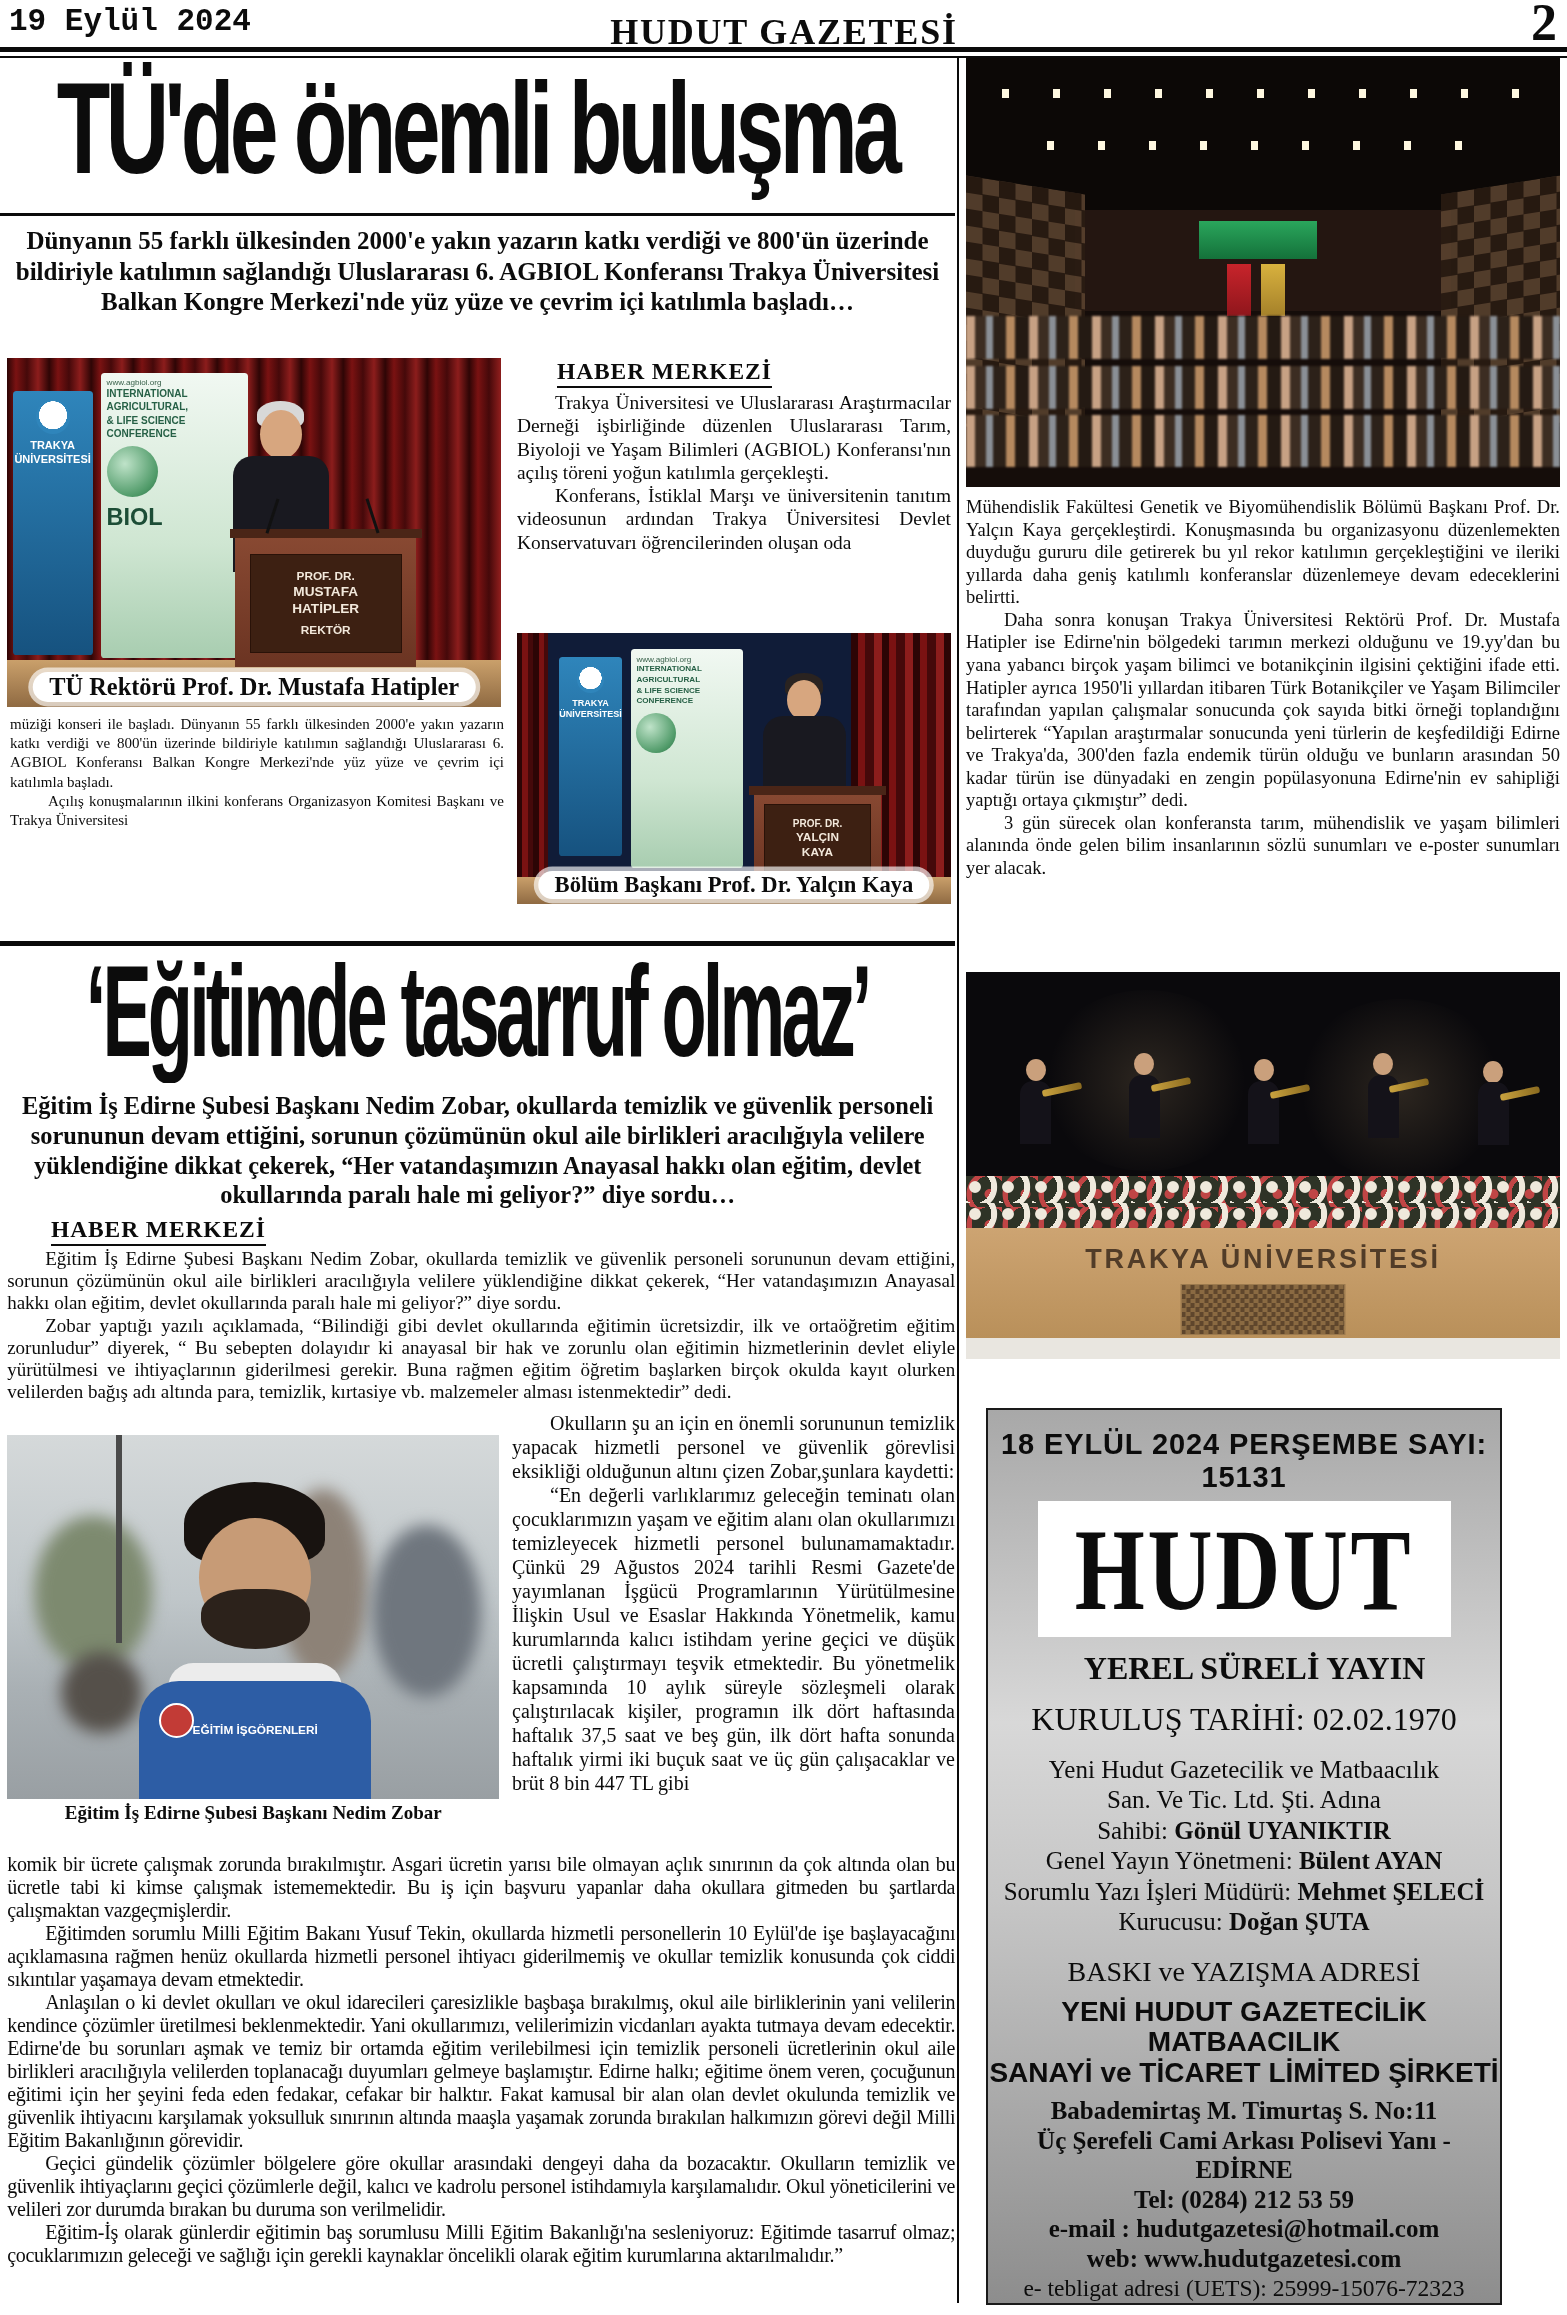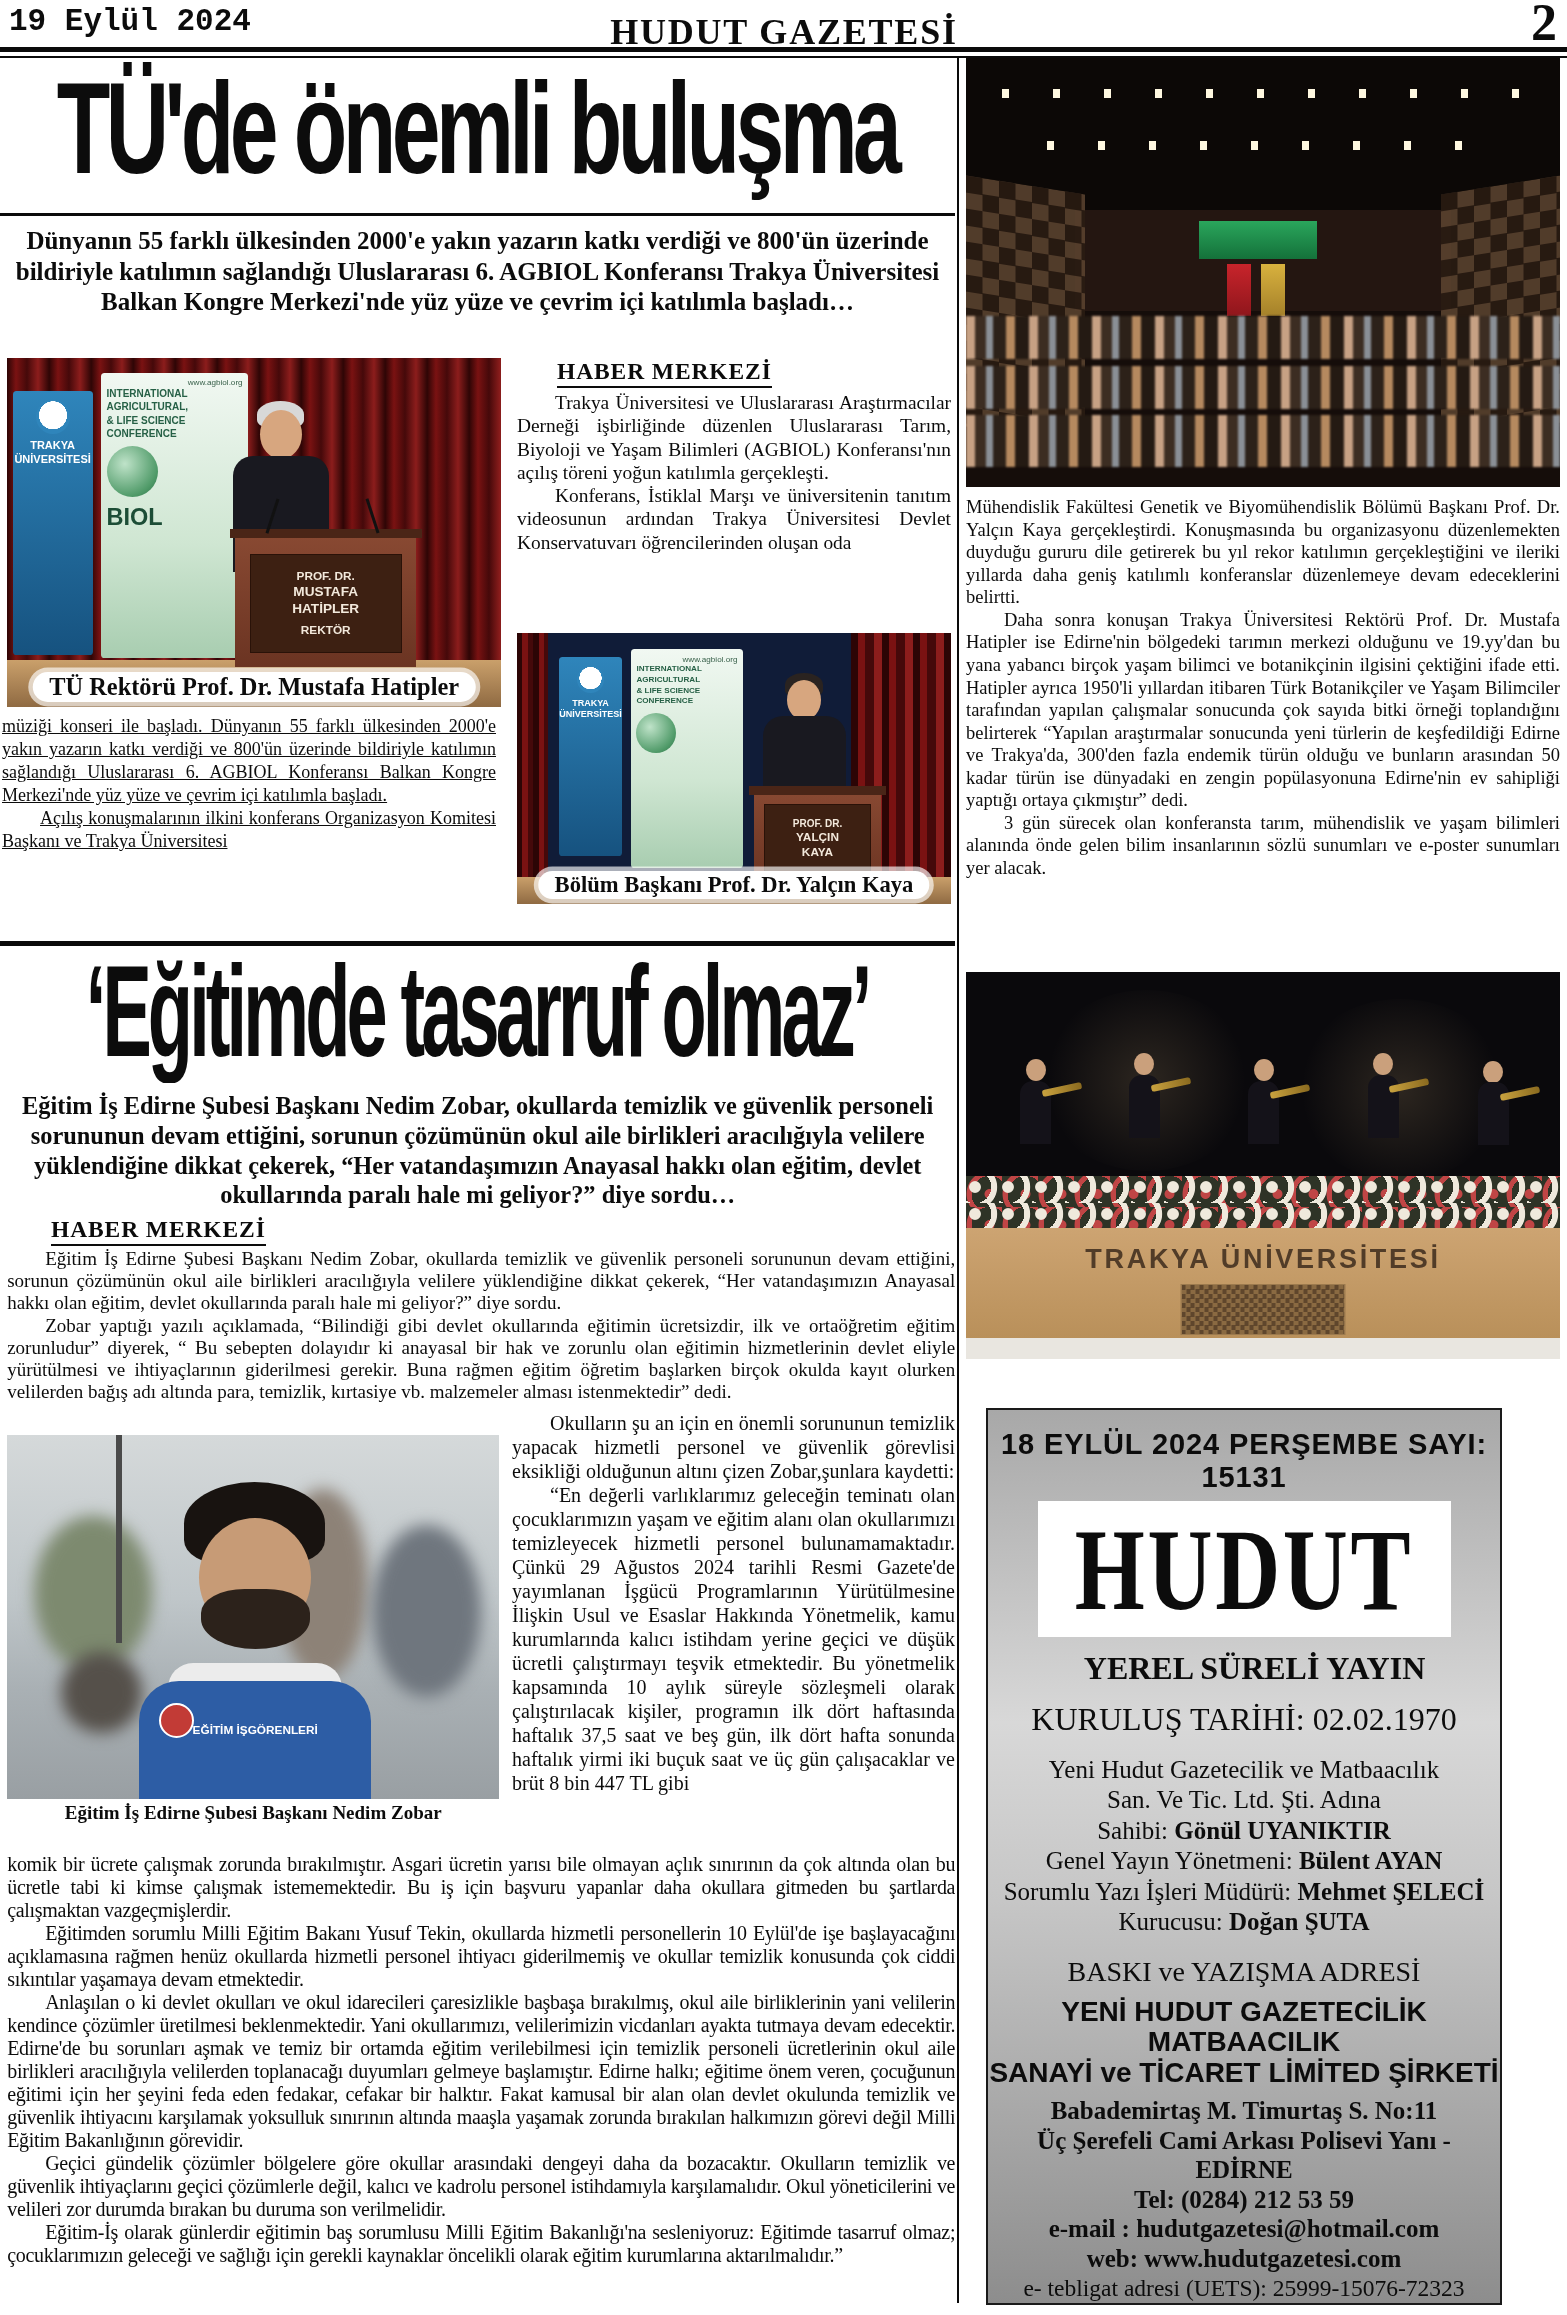--- a/index.html
+++ b/index.html
@@ -24,21 +24,21 @@
   .hspan{display:inline-block;font-family:"Liberation Sans",sans-serif;font-weight:bold;
          letter-spacing:-4.5px;white-space:nowrap;transform-origin:50% 100%;}
   .h1s{font-size:86px;transform:scale(1.02,1.5);}
   .h2s{font-size:86px;transform:scale(0.86,1.5);}
   .h1-rule{left:0;top:213px;width:955px;height:2.7px;background:#0a0a0a;}
 
   .subhead1{left:14.5px;top:226px;width:926px;text-align:center;font-weight:bold;font-size:25px;line-height:1.22;}
   .byline{font-weight:bold;font-size:23.5px;display:inline-block;border-bottom:2.7px solid #0c0c0c;padding-bottom:0.9px;letter-spacing:0.9px;}
 
   
-  .a1-left-text{left:2px;top:715px;width:494px;height:228px;font-size:18px;line-height:1.28;overflow:hidden;text-decoration:underline;}
+  .a1-left-text{left:10px;top:715px;width:494px;height:228px;font-size:15px;line-height:1.28;overflow:hidden;}
   .a1-mid-byline{left:517px;top:358px;width:434px;}
   .a1-mid-byline .byline{margin-left:40px;}
   .a1-mid-text{left:517px;top:391px;width:434px;height:237px;font-size:19.4px;line-height:1.2;overflow:hidden;}
   .a1-right-text{left:966px;top:496px;width:594px;height:452px;font-size:18.5px;line-height:1.22;overflow:hidden;}
   .divider-left{left:0;top:941px;width:955px;height:4.5px;background:#0a0a0a;}
   .vrule{left:957px;top:58px;width:1.8px;height:2245px;background:#0a0a0a;}
 
   
   .intro2{left:7.2px;top:1091px;width:941px;text-align:center;font-weight:bold;font-size:24.4px;line-height:1.22;}
   .a2-byline{left:51px;top:1216px;}
@@ -52,21 +52,21 @@
   .pill{position:absolute;left:50%;transform:translateX(-50%);bottom:5.4px;background:#fff;
         padding:0.9px 16.3px;border-radius:20px;font-weight:bold;white-space:nowrap;
         box-shadow:0 0 0 4.5px rgba(255,255,255,.65);}
   .curtain{position:absolute;inset:0;background:repeating-linear-gradient(90deg,#2c0505 0px,#7a1212 9px,#45090a 20px,#8c1d1c 31px,#300606 42px);}
   .floorstrip{position:absolute;left:0;right:0;bottom:0;background:linear-gradient(180deg,#caa06b,#8f6a42);}
   .rollup-blue{position:absolute;background:linear-gradient(180deg,#2f85bb,#16527f);border-radius:3.6px;
                display:flex;flex-direction:column;align-items:center;gap:5.4px;padding-top:9px;}
   .rollup-blue .emblem{width:34px;height:34px;border-radius:50%;background:radial-gradient(circle at 50% 45%,#fff 55%,#2f85bb 56%);}
   .rollup-blue .btxt{color:#fff;font-family:"Liberation Sans",sans-serif;font-weight:bold;font-size:11px;text-align:center;line-height:1.2;}
   .rollup-green{position:absolute;background:linear-gradient(180deg,#f1f8f2,#cfe6d2 60%,#a8cdb0);border-radius:3.6px;padding:5.4px 5.4px;overflow:hidden;}
-  .rollup-green .g-url{font-family:"Liberation Sans",sans-serif;font-size:8.1px;color:#38604a;text-align:right;}
+  .rollup-green .g-url{font-family:"Liberation Sans",sans-serif;font-size:8.1px;color:#38604a;text-align:left;}
   .rollup-green .g-l{font-family:"Liberation Sans",sans-serif;font-weight:bold;font-size:10px;color:#266046;line-height:1.35;}
   .rollup-green .g-big{font-family:"Liberation Sans",sans-serif;font-weight:bold;font-size:23.5px;color:#1c4d36;margin-top:7.2px;}
   .rollup-green .globe{width:51px;height:51px;border-radius:50%;background:radial-gradient(circle at 35% 35%,#bfe3c9,#4f9a68 70%,#2c6b44);margin-top:5.4px;}
   .head{position:absolute;border-radius:50%;background:#d7a67f;}
   .hair{position:absolute;border-radius:50% 50% 30% 30%;}
   .torso{position:absolute;background:#191920;border-radius:20px 20px 0 0;}
   .podium{position:absolute;background:linear-gradient(180deg,#8a4a33,#6b3422);border-radius:3.6px 3.6px 0 0;}
   .pod-lip{position:absolute;left:-5.4px;right:-5.4px;top:0;height:9px;background:#4a2517;}
   .plate{position:absolute;left:8%;right:8%;top:18%;bottom:10%;background:#3d2012;border:1.8px solid #2a1208;
          display:flex;flex-direction:column;align-items:center;justify-content:center;}

